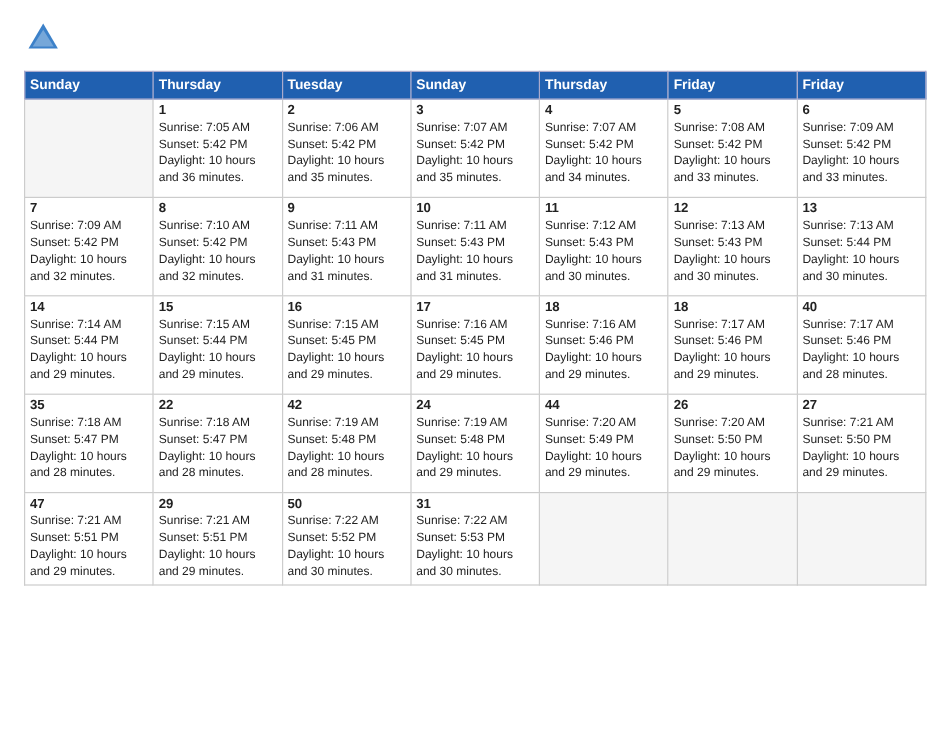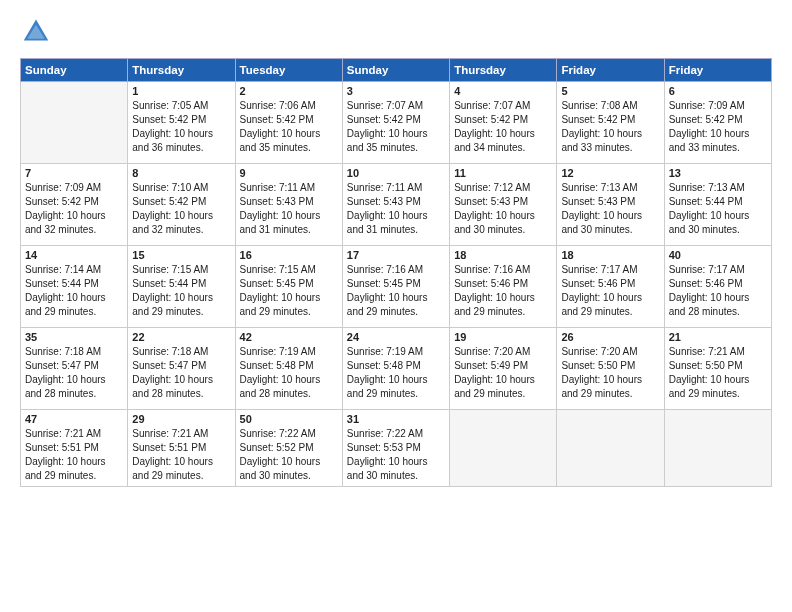--- a/index.html
+++ b/index.html
@@ -231,29 +231,29 @@
           </td>
           <td>
             <span class="day-number">42</span>
             <div class="cell-text">Sunrise: 7:19 AM<br>Sunset: 5:48 PM<br>Daylight: 10 hours<br>and 28 minutes.</div>
           </td>
           <td>
             <span class="day-number">24</span>
             <div class="cell-text">Sunrise: 7:19 AM<br>Sunset: 5:48 PM<br>Daylight: 10 hours<br>and 29 minutes.</div>
           </td>
           <td>
-            <span class="day-number">19</span>
+            <span class="day-number">44</span>
             <div class="cell-text">Sunrise: 7:20 AM<br>Sunset: 5:49 PM<br>Daylight: 10 hours<br>and 29 minutes.</div>
           </td>
           <td>
             <span class="day-number">26</span>
             <div class="cell-text">Sunrise: 7:20 AM<br>Sunset: 5:50 PM<br>Daylight: 10 hours<br>and 29 minutes.</div>
           </td>
           <td>
-            <span class="day-number">21</span>
+            <span class="day-number">27</span>
             <div class="cell-text">Sunrise: 7:21 AM<br>Sunset: 5:50 PM<br>Daylight: 10 hours<br>and 29 minutes.</div>
           </td>
         </tr>
         <tr class="last-row">
           <td>
             <span class="day-number">47</span>
             <div class="cell-text">Sunrise: 7:21 AM<br>Sunset: 5:51 PM<br>Daylight: 10 hours<br>and 29 minutes.</div>
           </td>
           <td>
             <span class="day-number">29</span>

